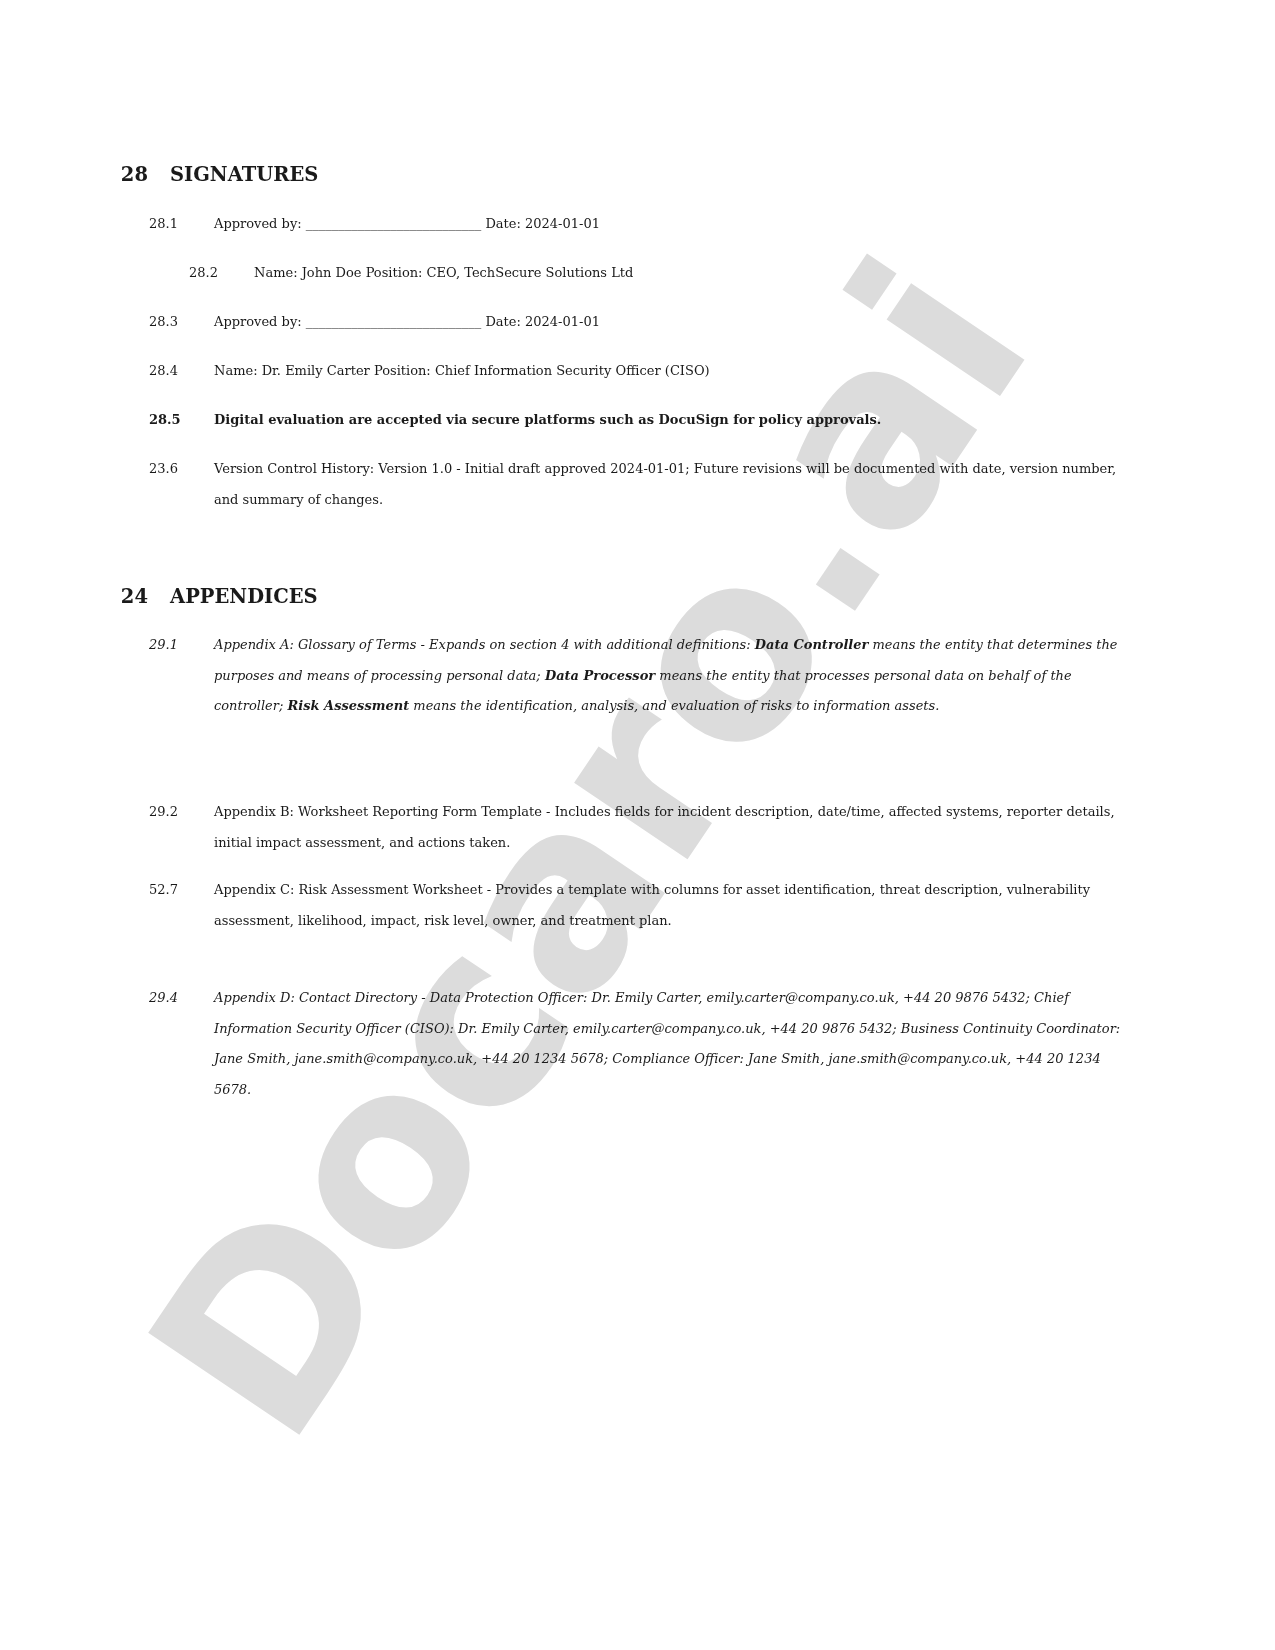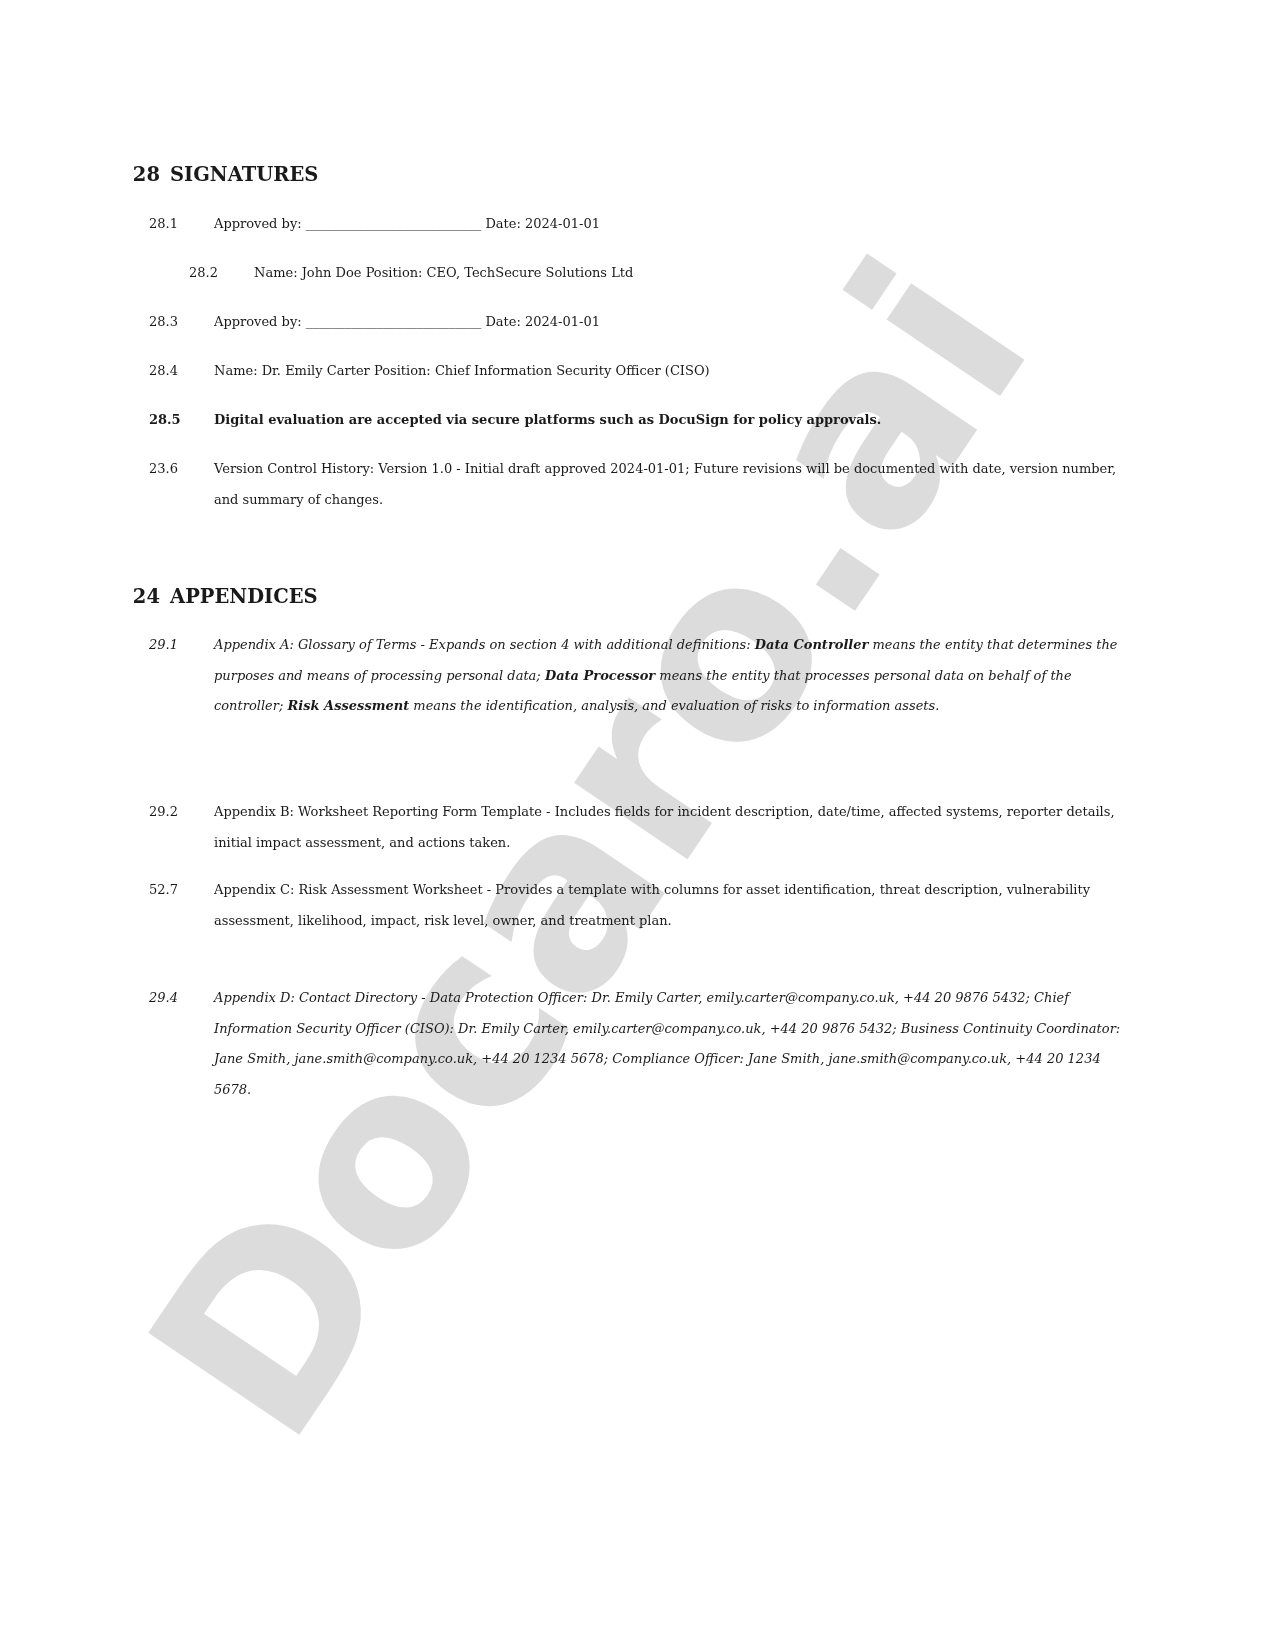--- a/index.html
+++ b/index.html
@@ -38,21 +38,21 @@
       z-index: 1;
     }
     .heading {
       position: absolute;
       font-weight: bold;
       font-size: 19.5px;
       line-height: 24px;
     }
     .heading .num {
       position: absolute;
-      left: 12px;
+      left: 0;
       width: 44px;
       text-align: right;
     }
     .heading .title {
       position: absolute;
       left: 66px;
       white-space: nowrap;
     }
     .item {
       position: absolute;

